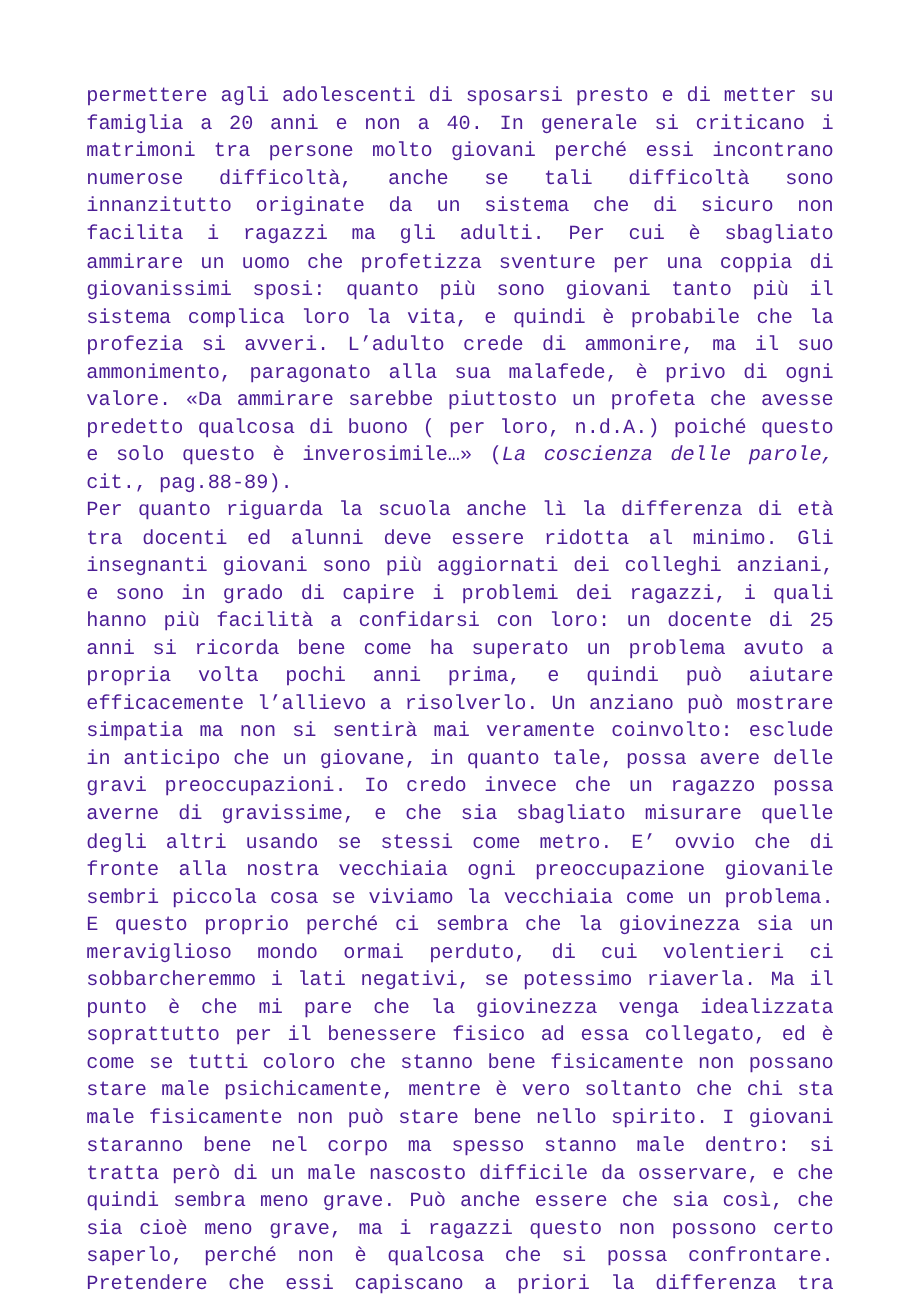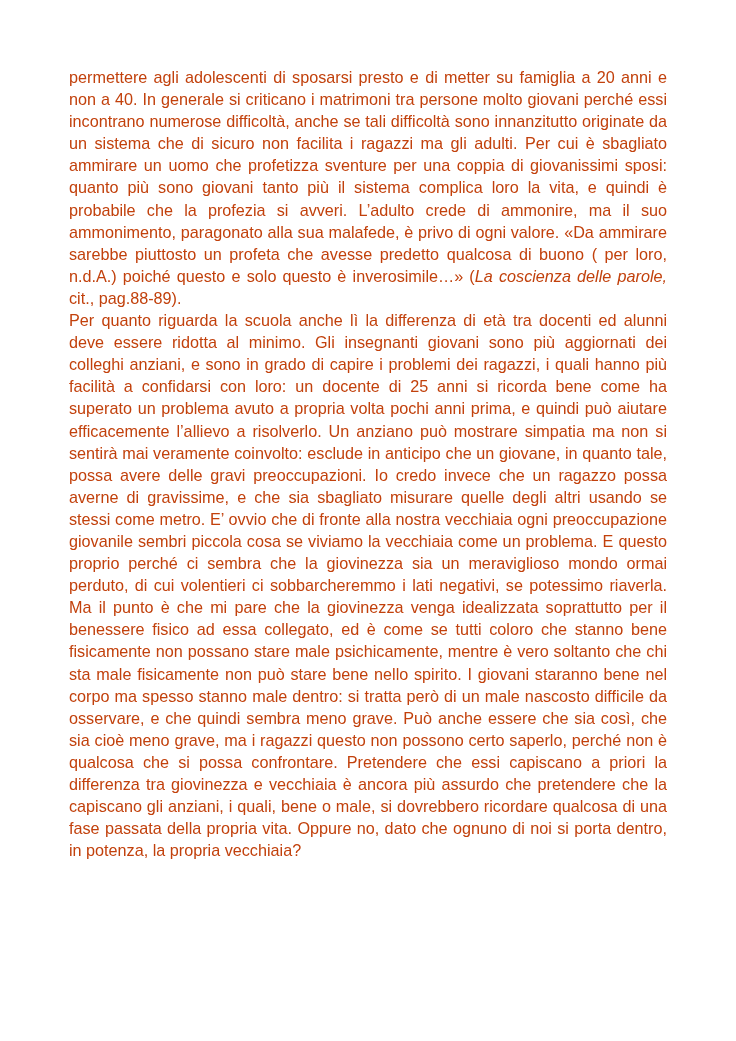--- a/index.html
+++ b/index.html
@@ -22,24 +22,24 @@
     left: 69px;
     top: 66px;
     width: 598px;
   }
 
   .para {
     margin: 0;
     padding: 0;
     text-align: justify;
     text-justify: inter-word;
-    font-family: Liberation Sans, sans-serif;
+    font-family: Liberation Mono, monospace;
     font-size: 16.2px;
     line-height: 22.1px;
-    color: #c2410c;
+    color: #4c1d95;
     -webkit-font-smoothing: antialiased;
     hyphens: none;
   }
 
   
   .para:last-child {
     text-align-last: left;
   }
 
   .cite-title {

